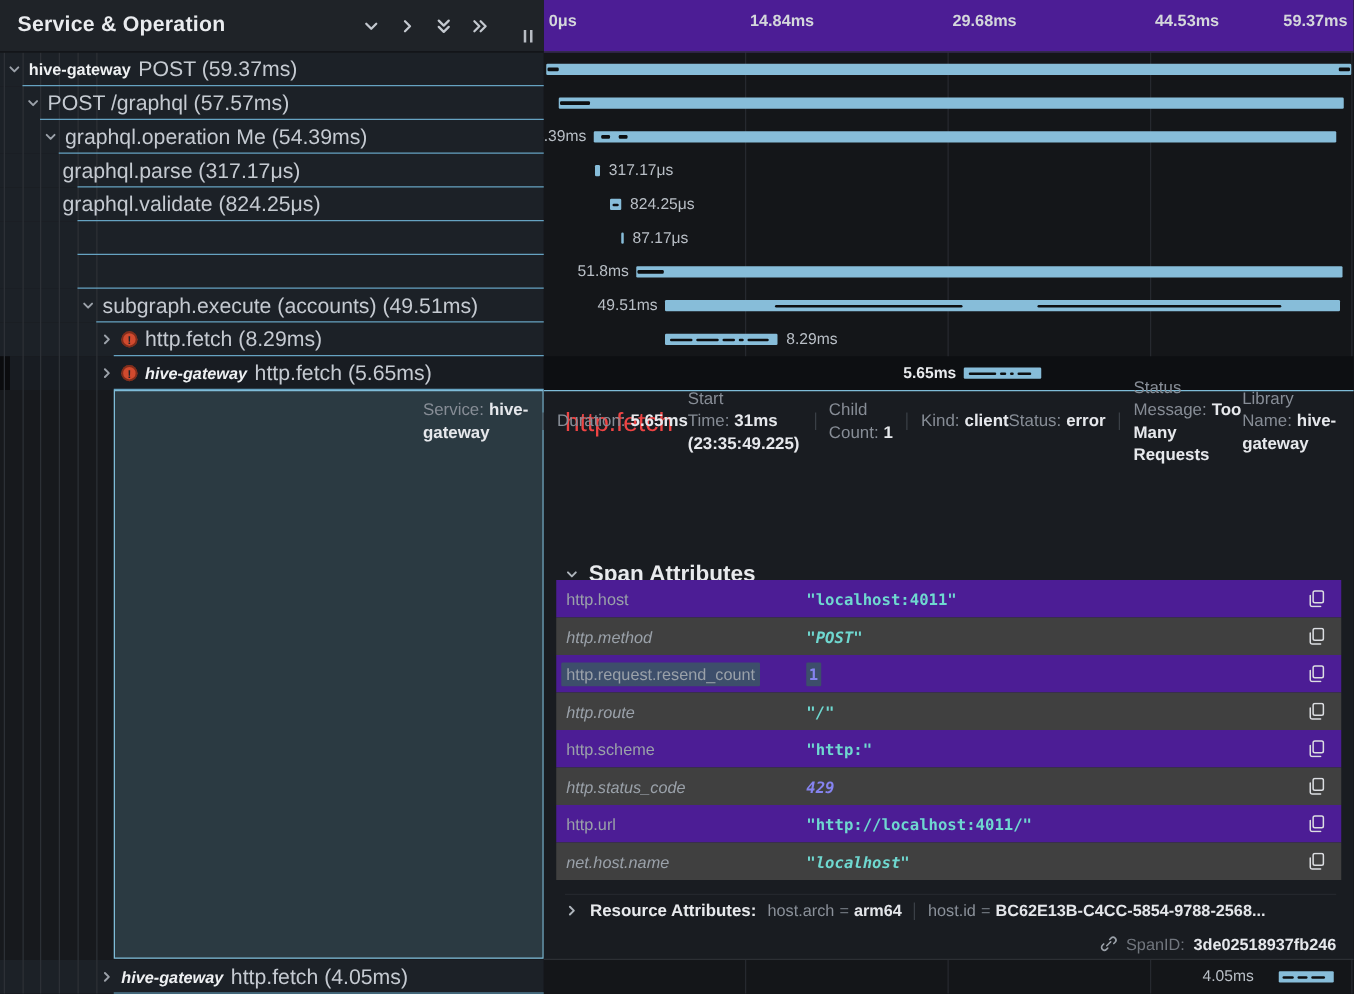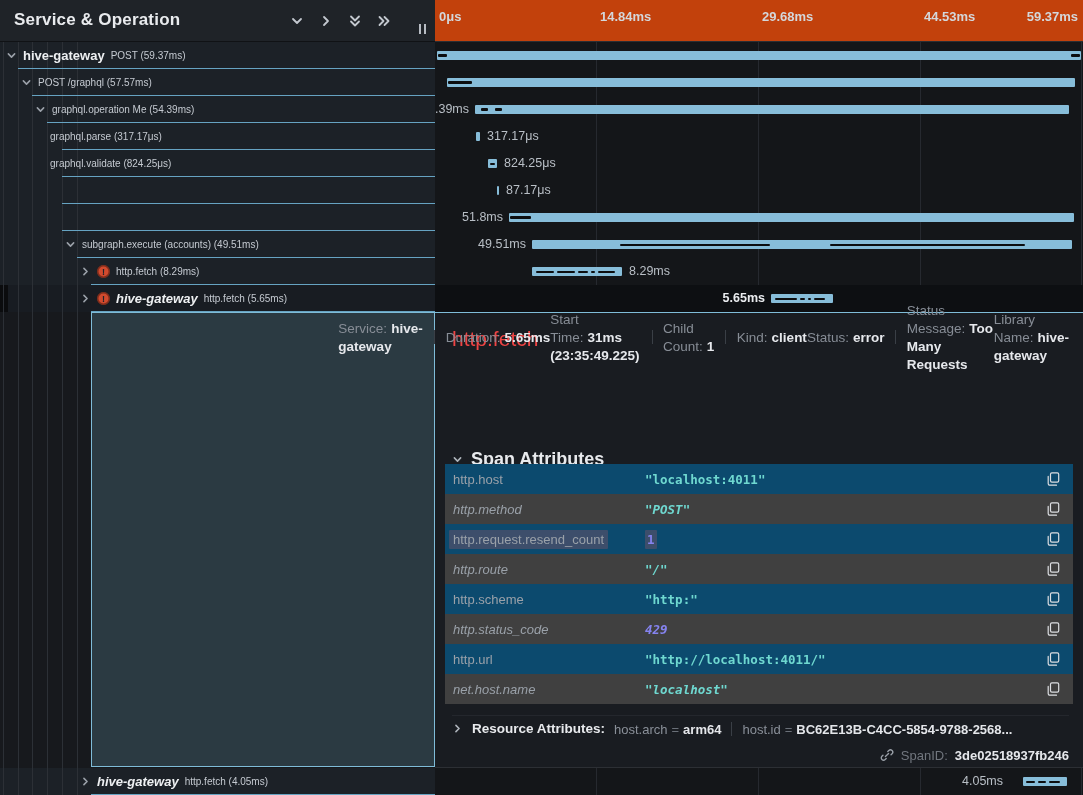--- a/index.html
+++ b/index.html
@@ -14,32 +14,32 @@
   .hdr-icons span { display:inline-flex; cursor:pointer; }
   .resize-handle { position:absolute; left:419px; top:24px; display:flex; gap:3px; }
   .resize-handle i { display:block; width:2px; height:10px; background:#b7bcc3; }
   .guide { position:absolute; top:42px; bottom:0; width:1px; background:#2c3036; z-index:2; }
 
   .tree-row { position:absolute; left:0; width:435px; height:27px; background:#1c2127; cursor:pointer; }
   .tree-row.sel { background:#181c22; }
   .tree-row.sel::before { content:""; position:absolute; left:0; top:0; width:8px; height:27px; background:#0b0c0e; }
   .tr-inner { position:relative; z-index:3; display:flex; align-items:center; height:27px; gap:6px; }
   .tr-chev { display:inline-flex; color:#9ba1a9; flex:0 0 auto; }
-  .tr-label { font-size:10px; color:#c5cad1; white-space:nowrap; }
+  .tr-label { font-size:17px; color:#c5cad1; white-space:nowrap; }
   .tr-service { font-size:13px; font-weight:700; color:#eef0f2; white-space:nowrap; }
   .tr-service.it { font-style:italic; }
   .err-icon { flex:0 0 auto; width:13px; height:13px; border-radius:50%; display:flex; align-items:center; justify-content:center;
               font-size:9px; font-weight:800; color:#20232a; box-shadow: inset 0 0 0 1.5px rgba(30,10,5,.45); }
   .tr-underline { position:absolute; bottom:0; right:0; height:1px; background:#66a3c2; z-index:4; }
 
   .expand-box { position:absolute; left:91px; top:312px; width:344px; height:455px; background:#2b3a42; border:1px solid #7fbcd8; z-index:4; }
 
   
   .wf-panel { position:absolute; left:435px; top:0; width:648px; height:795px; background:#141619; }
-  .wf-header { position:absolute; left:0; top:0; width:648px; height:42px; background:#c2410c; border-bottom:1px solid #2b2e33; z-index:3; }
+  .wf-header { position:absolute; left:0; top:0; width:648px; height:42px; background:#4c1d95; border-bottom:1px solid #2b2e33; z-index:3; }
   .tick { position:absolute; top:9px; font-size:13px; font-weight:600; color:#d4d7db; }
   .gridline { position:absolute; top:0; bottom:0; width:1px; background:#26292f; z-index:1; }
   .wf-row { position:absolute; left:0; width:648px; height:27px; overflow:hidden; z-index:2; }
   .wf-row.sel { background:#0d0f12; }
   .wf-bar { position:absolute; top:9px; height:9px; border-radius:1px; }
   .wf-mark { position:absolute; background:#0c0e10; border-radius:1px; }
   .wf-lbl { position:absolute; top:0; height:27px; line-height:27px; font-size:12.5px; color:#b9bfc6; white-space:nowrap; }
   .wf-lbl.b { font-weight:700; color:#e9ebee; }
 
   
@@ -50,21 +50,21 @@
   .d-meta-line { display:flex; align-items:center; gap:11px; height:22px; }
   .d-meta-line .k { font-size:13.5px; color:#878d96; }
   .d-meta-line .v { font-size:13.5px; font-weight:700; color:#e6e8ec; margin-left:4px; }
   .vsep { width:1px; height:14px; background:#3a3f46; }
 
   .sec-hdr { position:absolute; left:17px; top:136px; display:flex; align-items:center; gap:8px; cursor:pointer; }
   .sec-hdr .t { font-size:18px; font-weight:700; color:#e8eaed; }
   .sec-chev { display:inline-flex; color:#aeb4bb; }
   .attr-table { position:absolute; left:10px; top:151px; width:628px; }
   .attr-row { position:relative; height:30px; display:flex; align-items:center; }
-  .attr-row.even { background:#0c4a6e; }
+  .attr-row.even { background:#4c1d95; }
   .attr-row.odd { background:#404040;font-style:italic; }
   .attr-key { position:absolute; left:8px; font-size:13px; color:#9aa1a9; }
   .attr-key.hl { background:#3d4e6b; padding:2px 4px; left:4px; border-radius:1px; }
   .attr-val { position:absolute; left:200px; font-family:"DejaVu Sans Mono", monospace; font-size:12.5px; font-weight:700; }
   .attr-val.string { color:#6fd8d0; }
   .attr-val.number { color:#8583ef; }
   .attr-val .hl { background:#3d4e6b; padding:2px 2px; border-radius:1px; }
   .copy-btn { position:absolute; right:13px; top:8px; color:#dcdee2; cursor:pointer; display:inline-flex; }
 
   .d-resource { position:absolute; left:17px; right:14px; top:402px; height:26px; display:flex; align-items:center; gap:9px; border-top:1px solid #24272d; cursor:pointer; }

